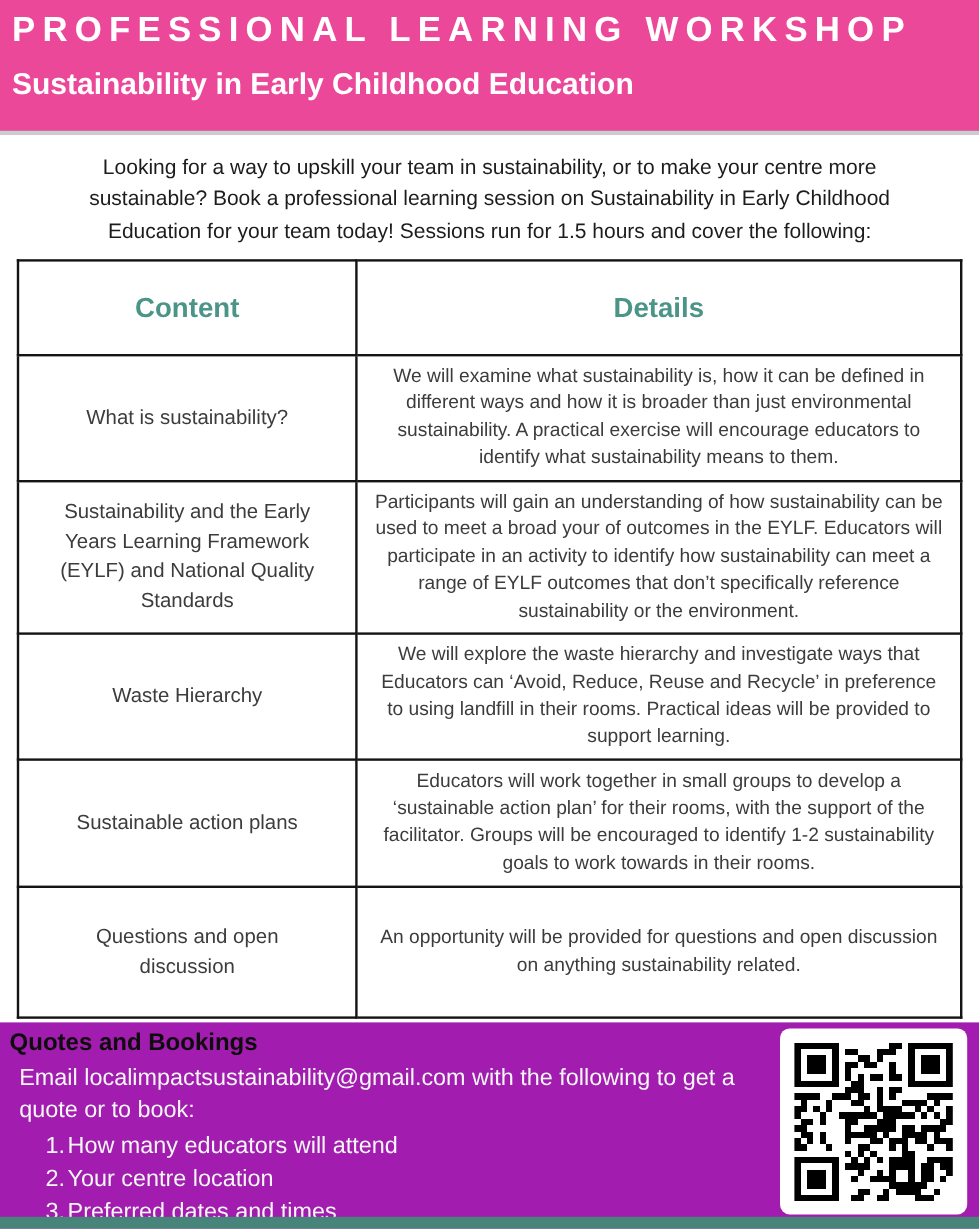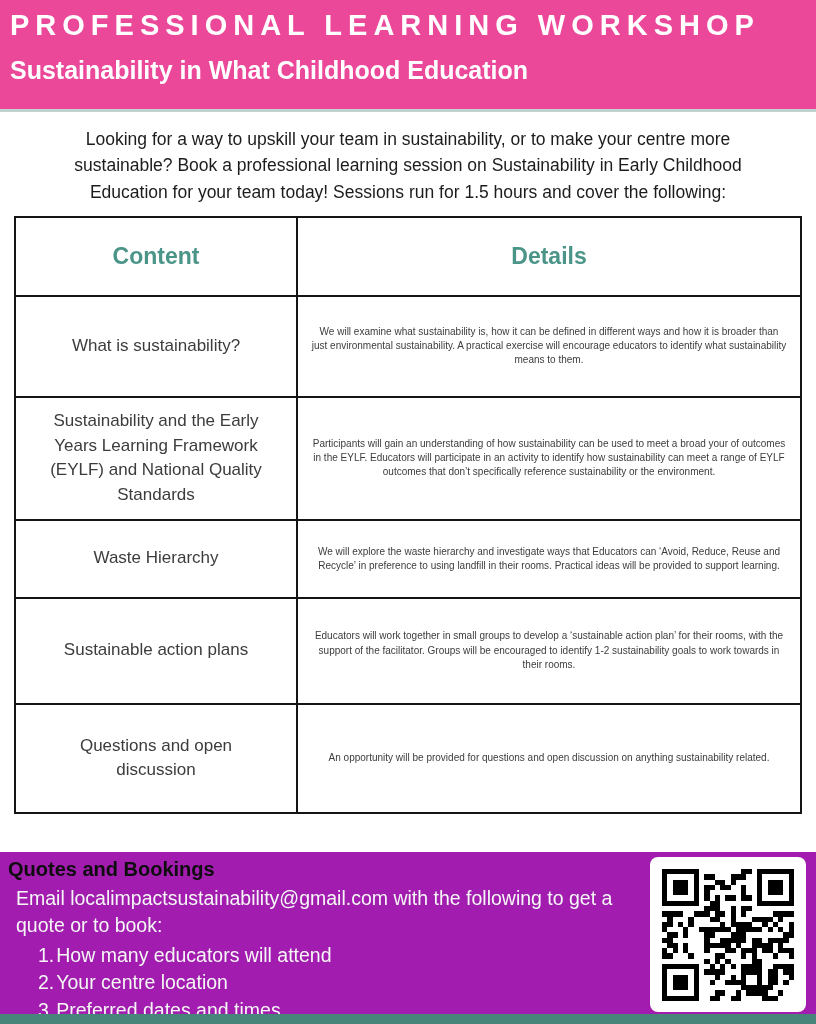--- a/index.html
+++ b/index.html
@@ -59,21 +59,21 @@
     font-size:23px;
     font-weight:700;
   }
   td.cell-content {
     font-size:17px;
     color:#3c3c3c;
     padding:6px 24px;
     line-height:1.45;
   }
   td.cell-details {
-    font-size:10px;
+    font-size:16px;
     color:#3c3c3c;
     padding:6px 13px;
     line-height:1.42;
   }
   tbody tr:nth-child(1) td { height:101px; }
   tbody tr:nth-child(2) td { height:123px; }
   tbody tr:nth-child(3) td { height:78px; }
   tbody tr:nth-child(4) td { height:106px; }
   tbody tr:nth-child(5) td { height:109px; }
   
@@ -133,21 +133,21 @@
     display:flex;
     align-items:center;
     justify-content:center;
   }
 </style>
 </head>
 <body>
 
 <div class="hero">
   <h1>PROFESSIONAL LEARNING WORKSHOP</h1>
-  <h2>Sustainability in What Childhood Education</h2>
+  <h2>Sustainability in Early Childhood Education</h2>
 </div>
 
 <p class="intro">Looking for a way to upskill your team in sustainability, or to make your centre more sustainable? Book a professional learning session on Sustainability in Early Childhood Education for your team today! Sessions run for 1.5 hours and cover the following:</p>
 
 <table class="workshop">
   <colgroup>
       <col class="c1">
       <col class="c2">
     </colgroup>
   <thead>

